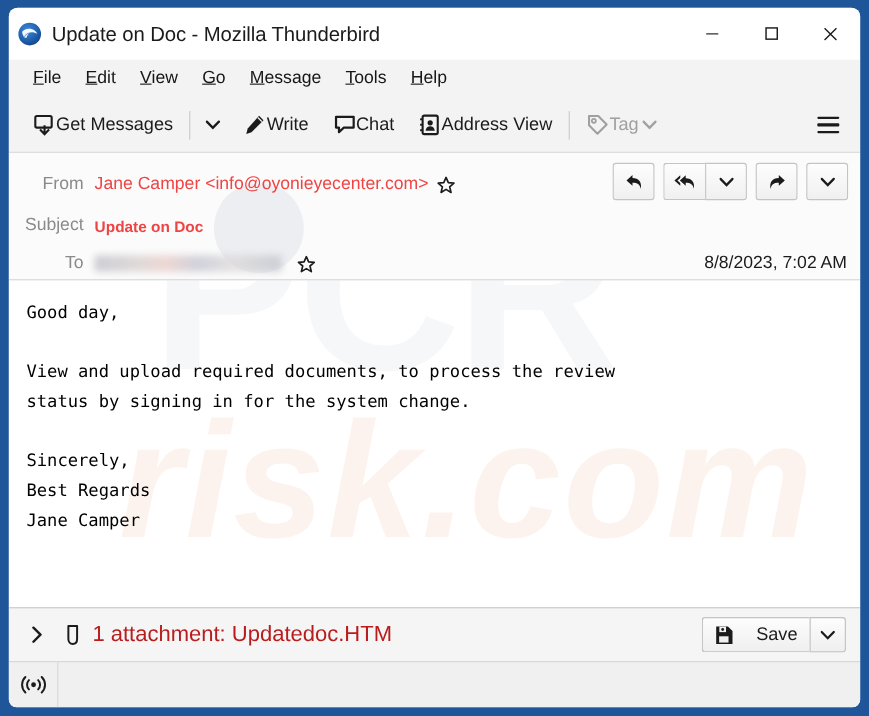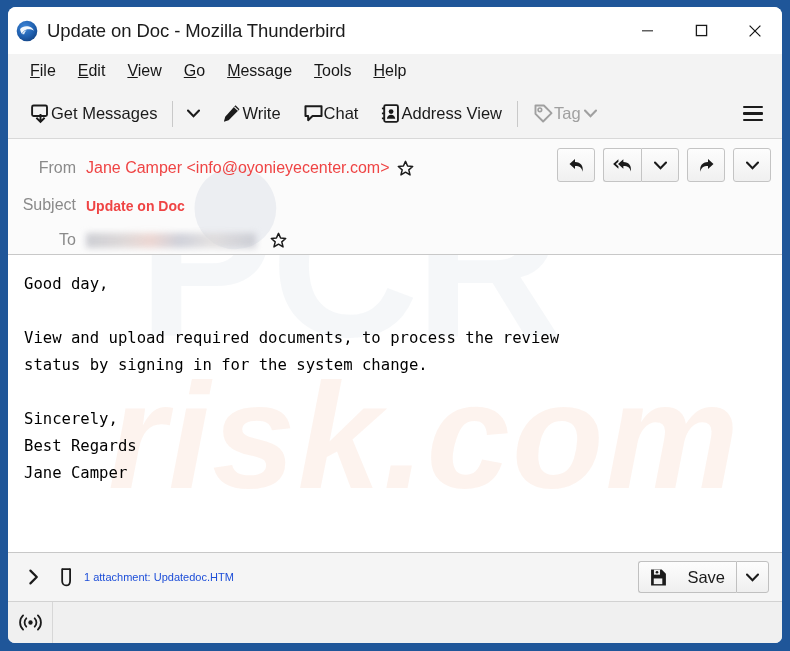--- a/index.html
+++ b/index.html
@@ -301,22 +301,22 @@
     align-items: center;
     border-radius: 3px;
   }
   .attach-clip {
     margin-left: 12px;
     margin-right: 9px;
     display: flex;
     align-items: center;
   }
   .attach-text {
-    font-size: 11px;
-    color: #1d4ed8;
+    font-size: 20px;
+    color: #b91c1c;
     white-space: nowrap;
     text-align: right;
   }
   .save-group {
     position: absolute;
     right: 13px;
     display: flex;
     align-items: stretch;
   }
   .save-btn {
@@ -516,20 +516,21 @@
             <svg width="13" height="9" viewBox="0 0 13 9">
               <path d="M1 1.6 L6.5 7.2 L12 1.6" stroke="#1b1b1b" stroke-width="2.1" fill="none" stroke-linecap="round"></path>
             </svg>
           </div>
         </div>
       </div>
 
       <div class="hdr-row subject" style="margin-top:7px">
         <div class="hdr-label">Subject</div>
         <div class="hdr-value bold">Update on Doc</div>
+        <div class="hdr-date" style="top:47px">8/8/2023, 7:02 AM</div>
       </div>
 
       <div class="hdr-row to" style="margin-top:5px">
         <div class="hdr-label">To</div>
         <div class="hdr-value">
           <span class="redacted"></span>
         </div>
         <div class="star-icon" style="margin-left:14px">
           <svg width="17" height="17" viewBox="0 0 18 18">
             <path d="M9 1.4 L11.2 6.4 L16.6 6.9 L12.5 10.4 L13.8 15.8 L9 12.9 L4.2 15.8 L5.5 10.4 L1.4 6.9 L6.8 6.4 Z" fill="none" stroke="#1b1b1b" stroke-width="1.6" stroke-linejoin="round"></path>

